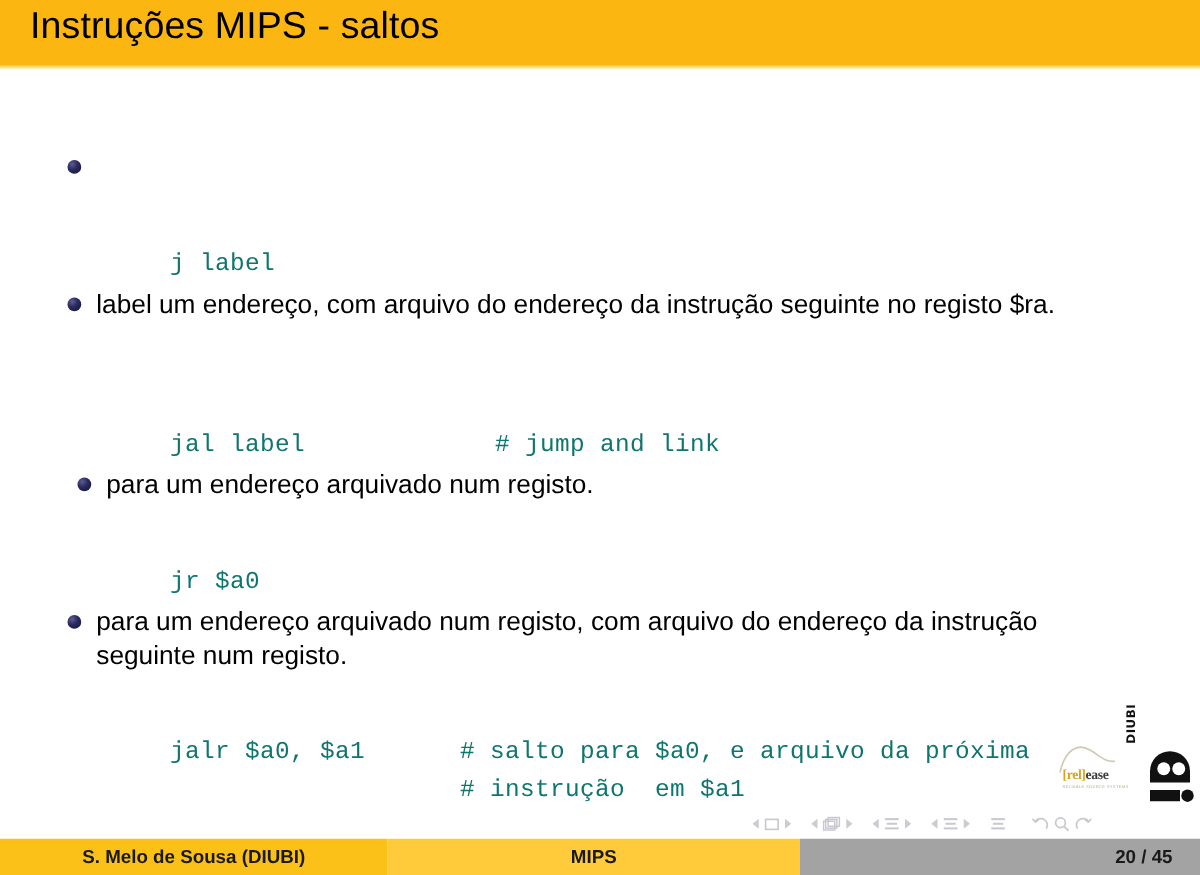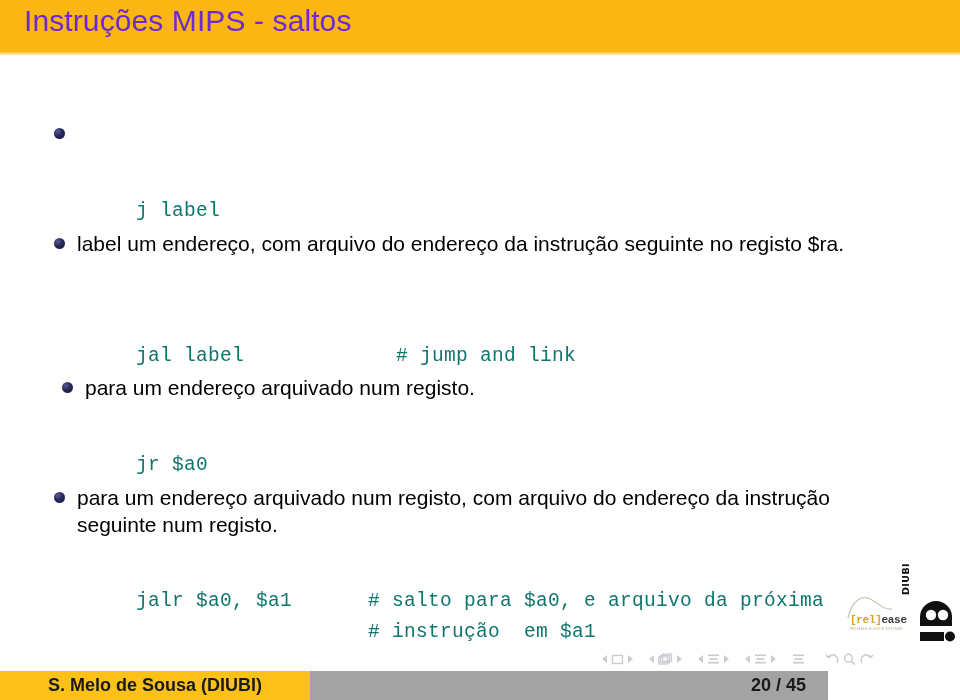--- a/index.html
+++ b/index.html
@@ -33,21 +33,21 @@
     height: 4px;
     background: linear-gradient(to bottom, #f9c62f, rgba(251,182,18,0));
   }
   #frame-title {
     position: absolute;
     left: 24px;
     top: 4px;
     font-size: 30px;
     font-weight: 400;
     letter-spacing: 0.1px;
-    color: #6d28d9;
+    color: #000000;
     white-space: nowrap;
   }
 
   
   #content {
     position: absolute;
     left: 0;
     top: 62px;
     width: 960px;
     height: 580px;
@@ -107,21 +107,21 @@
     height: 34px;
   }
   #release-logo {
     position: absolute;
     left: 4px;
     top: 22px;
     width: 50px;
     height: 24px;
   }
   #release-word {
-    font-family: Liberation Mono, monospace;
+    font-family: Liberation Serif, serif;
     font-size: 11px;
     font-weight: bold;
     letter-spacing: -0.3px;
     white-space: nowrap;
     line-height: 12px;
   }
   #release-word .rel { color: #d9a41c; }
   #release-word .ease { color: #3b3b3b; }
   #release-sub {
     font-size: 3.2px;
@@ -179,24 +179,24 @@
   }
   .nav-arrow.left  { border-right: 5px solid #c3c3cc; }
   .nav-arrow.right { border-left: 5px solid #c3c3cc; }
   .nav-glyph { margin: 0 2px; display: block; }
 
   
   #footer {
     position: absolute;
     left: 0;
     top: 671px;
-    width: 828px;
+    width: 960px;
     height: 29px;
     display: flex;
-    font-size: 18px;
+    font-size: 15px;
     font-weight: bold;
     color: #1a1a1a;
   }
   #footer-author {
     width: 310px;
     background: #fcc119;
     display: flex;
     align-items: center;
     justify-content: center;
   }
@@ -350,14 +350,15 @@
     </svg>
     <svg class="nav-glyph" width="14" height="13" viewBox="0 0 14 13">
       <path d="M2 10 A5.2 5.2 0 1 1 10.8 4.2" fill="none" stroke="#bfbfca" stroke-width="1.4"></path>
       <path d="M13 2 L10.6 4.6 L8 2.6" fill="none" stroke="#bfbfca" stroke-width="1.4"></path>
     </svg>
   </div>
 </div>
 
 <div id="footer">
   <div id="footer-author">S. Melo de Sousa  (DIUBI)</div>
+  <div id="footer-subject">MIPS</div>
   <div id="footer-page">20 / 45</div>
 </div>
 
 </body></html>

